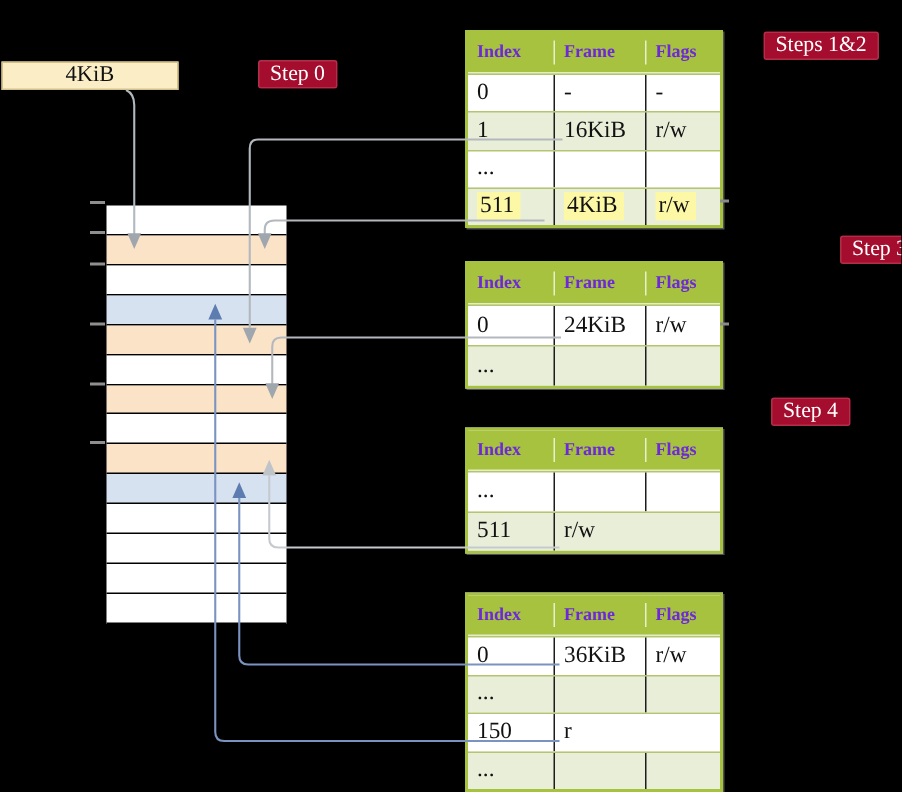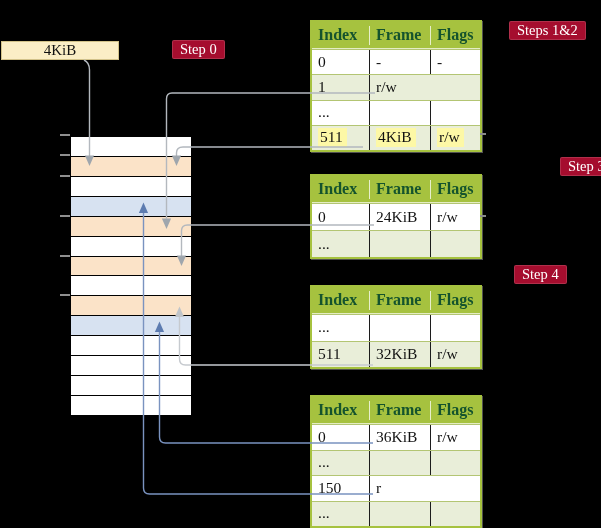--- a/index.html
+++ b/index.html
@@ -35,21 +35,21 @@
   .memrow.blue{background:#d7e2f1;}
   .tick{position:absolute;left:60px;width:10px;height:2px;background:#8f8f8f;}
   
   .ptable{
     position:absolute;left:310px;width:172px;box-sizing:border-box;
     border:2px solid #a6c23f;background:#fff;display:flex;flex-direction:column;
     box-shadow:1px 1px 0 rgba(180,180,180,.45);
   }
   .trow{display:grid;grid-template-columns:57px 61px 1fr;}
   .trow.thead{
-    background:#a6c23f;color:#14532d;font-weight:bold;font-size:16px;
+    background:#a6c23f;color:#6d28d9;font-weight:bold;font-size:12px;
     flex:0 0 26px;align-items:center;border-bottom:1px solid #e4edc4;
   }
   .trow.thead .tcell{padding:0 0 1px 6px;}
   .trow.thead .tcell + .tcell{border-left:1px solid #e7efcb;}
   .trow.tbody{flex:1;align-items:center;font-size:15.5px;color:#111;border-top:1px solid #b3c573;}
   .trow.tbody:first-of-type{border-top:none;}
   .trow.tbody .tcell{padding:0 0 1px 6px;height:100%;display:flex;align-items:center;box-sizing:border-box;}
   .trow.tbody .tcell + .tcell{border-left:1px solid #1c1c1c;}
   .trow.tbody.shaded{background:#e9eed9;}
   .hl{background:#fdf8a6;padding:0 4px 1px 2px;}
@@ -105,20 +105,21 @@
         <div class="tcell">Frame</div>
         <div class="tcell">Flags</div>
       </div>
       <div class="trow tbody">
         <div class="tcell">0</div>
         <div class="tcell">-</div>
         <div class="tcell">-</div>
       </div>
       <div class="trow tbody shaded">
         <div class="tcell">1</div>
+        <div class="tcell">16KiB</div>
         <div class="tcell">r/w</div>
       </div>
       <div class="trow tbody">
         <div class="tcell">...</div>
         <div class="tcell"></div>
         <div class="tcell"></div>
       </div>
       <div class="trow tbody shaded">
         <div class="tcell">
           <span class="hl">511</span>
@@ -154,21 +155,20 @@
         <div class="tcell">Frame</div>
         <div class="tcell">Flags</div>
       </div>
       <div class="trow tbody">
         <div class="tcell">...</div>
         <div class="tcell"></div>
         <div class="tcell"></div>
       </div>
       <div class="trow tbody shaded">
         <div class="tcell">511</div>
-        <div class="tcell">32KiB</div>
         <div class="tcell">r/w</div>
       </div>
     </div>
   <div class="ptable" style="top:395px;height:133px">
       <div class="trow thead">
         <div class="tcell">Index</div>
         <div class="tcell">Frame</div>
         <div class="tcell">Flags</div>
       </div>
       <div class="trow tbody">

